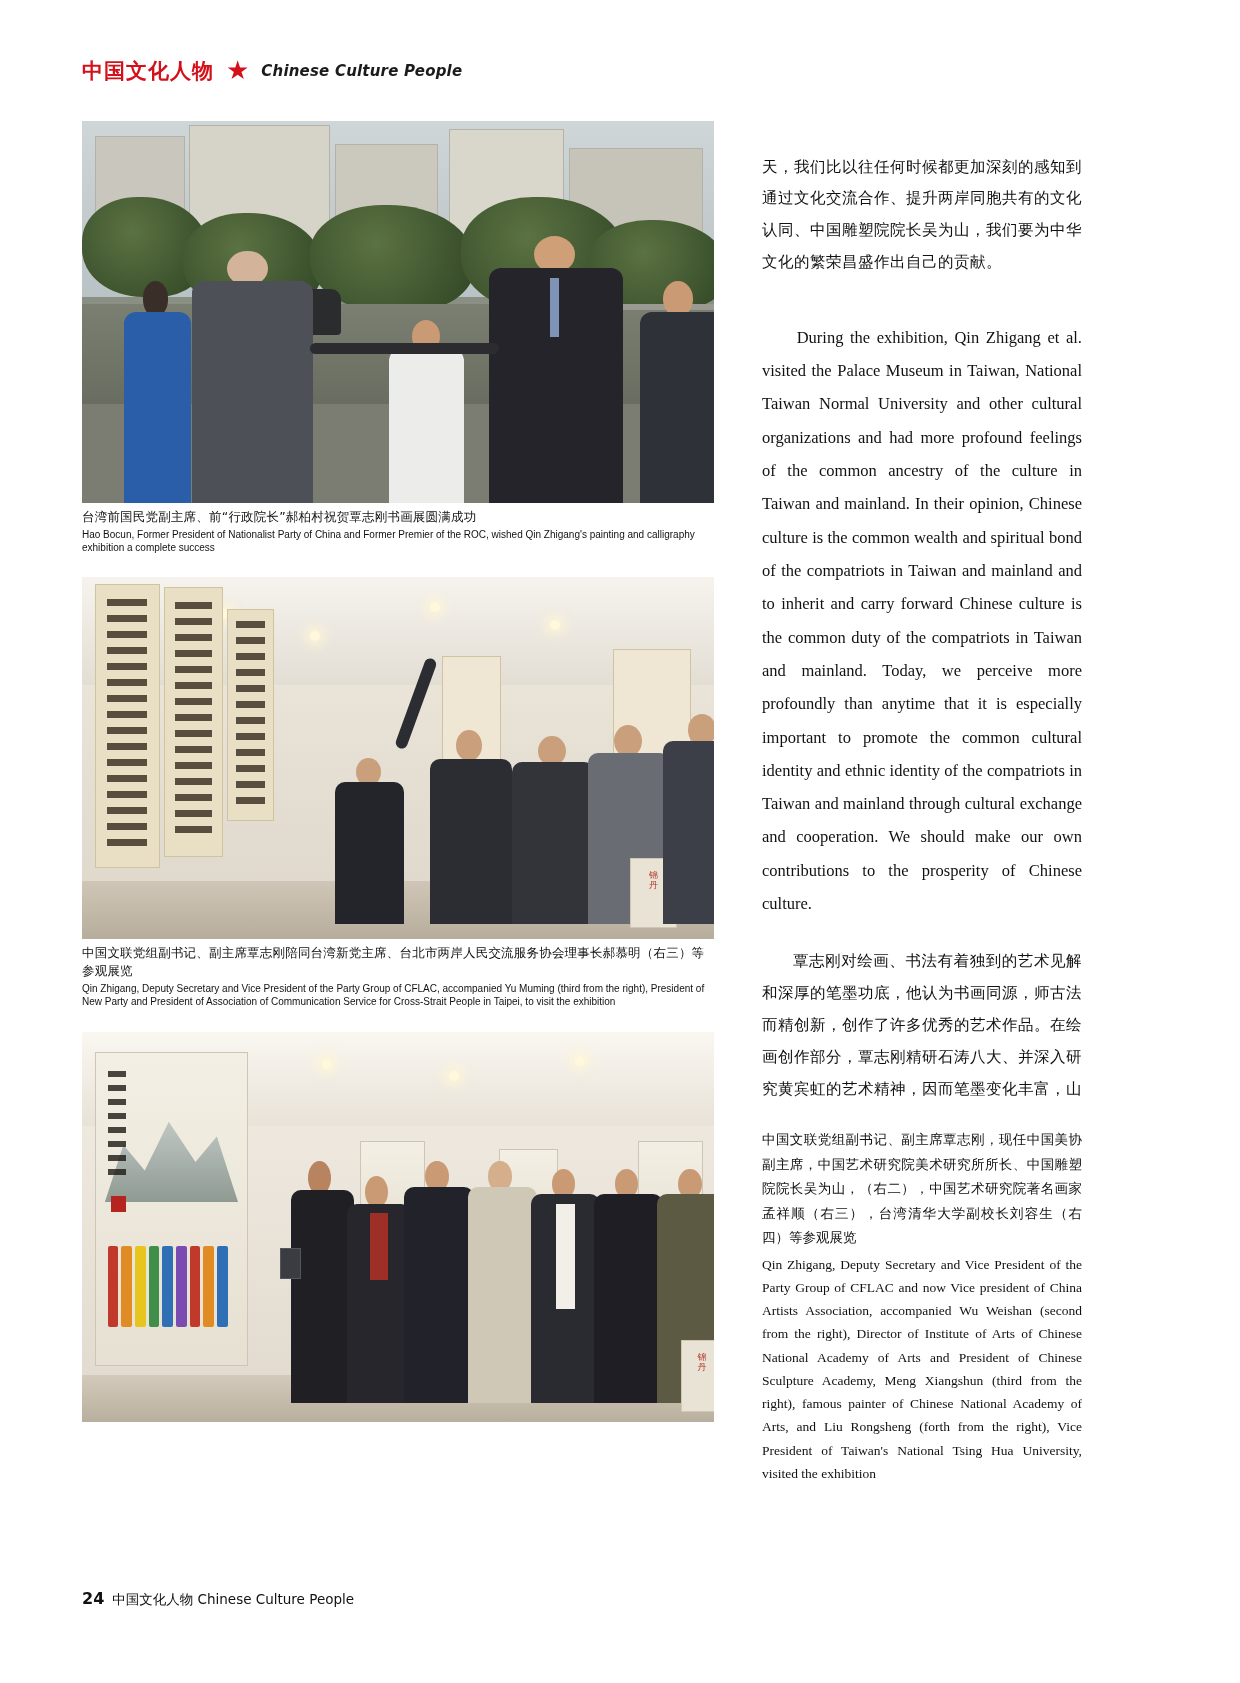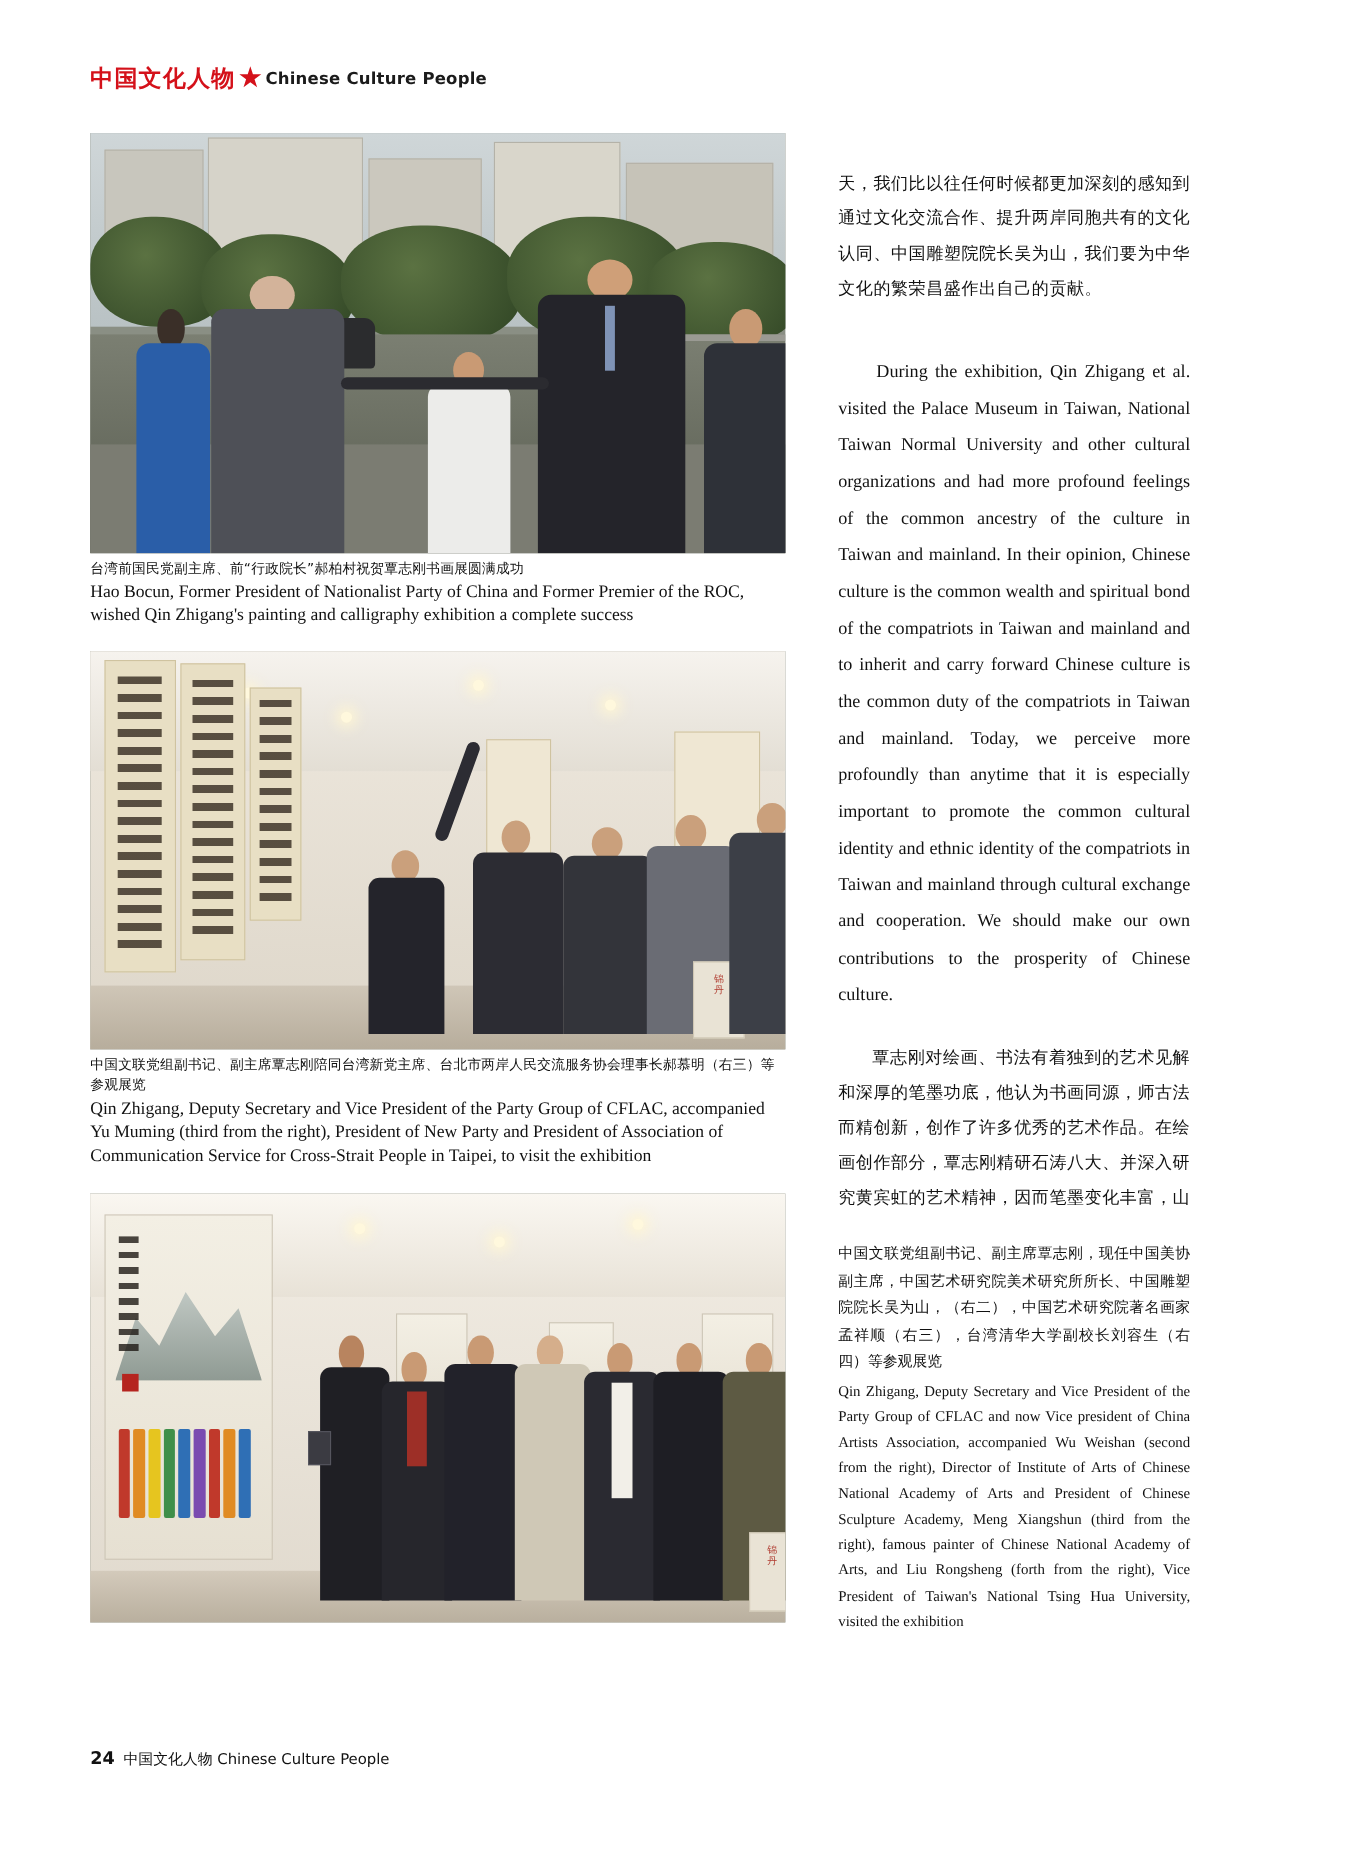--- a/index.html
+++ b/index.html
@@ -16,21 +16,21 @@
     overflow: hidden;
   }
 
   
   .masthead {
     position: absolute;
     left: 82px;
     top: 58px;
     display: flex;
     align-items: center;
-    gap: 0;
+    gap: 10px;
   }
   .masthead-cn {
     font-family: "DejaVu Sans", sans-serif;
     font-weight: bold;
     font-size: 21px;
     color: #d4111a;
     letter-spacing: 1px;
     line-height: 1;
   }
   .masthead-star {
@@ -38,20 +38,21 @@
     font-size: 26px;
     line-height: 1;
     margin: 0 2px;
   }
   .masthead-en {
     font-family: "DejaVu Sans", sans-serif;
     font-weight: bold;
     font-size: 15px;
     color: #1b1b1b;
     letter-spacing: 0.2px;
+    font-style: italic;
   }
 
   
   .left-col {
     position: absolute;
     left: 82px;
     top: 121px;
     width: 632px;
   }
   .right-col {
@@ -77,22 +78,22 @@
     padding-top: 5px;
   }
   .cap-cn {
     font-family: "DejaVu Sans", sans-serif;
     font-size: 12.5px;
     line-height: 1.45;
     color: #111;
     letter-spacing: 0.2px;
   }
   .cap-en {
-    font-family: Liberation Serif, serif;
-    font-size: 16px;
+    font-family: Liberation Sans, sans-serif;
+    font-size: 10px;
     line-height: 1.32;
     color: #111;
     margin-top: 2px;
   }
 
   
   .body-cn {
     font-family: "DejaVu Sans", sans-serif;
     font-size: 15.5px;
     line-height: 2.05;

